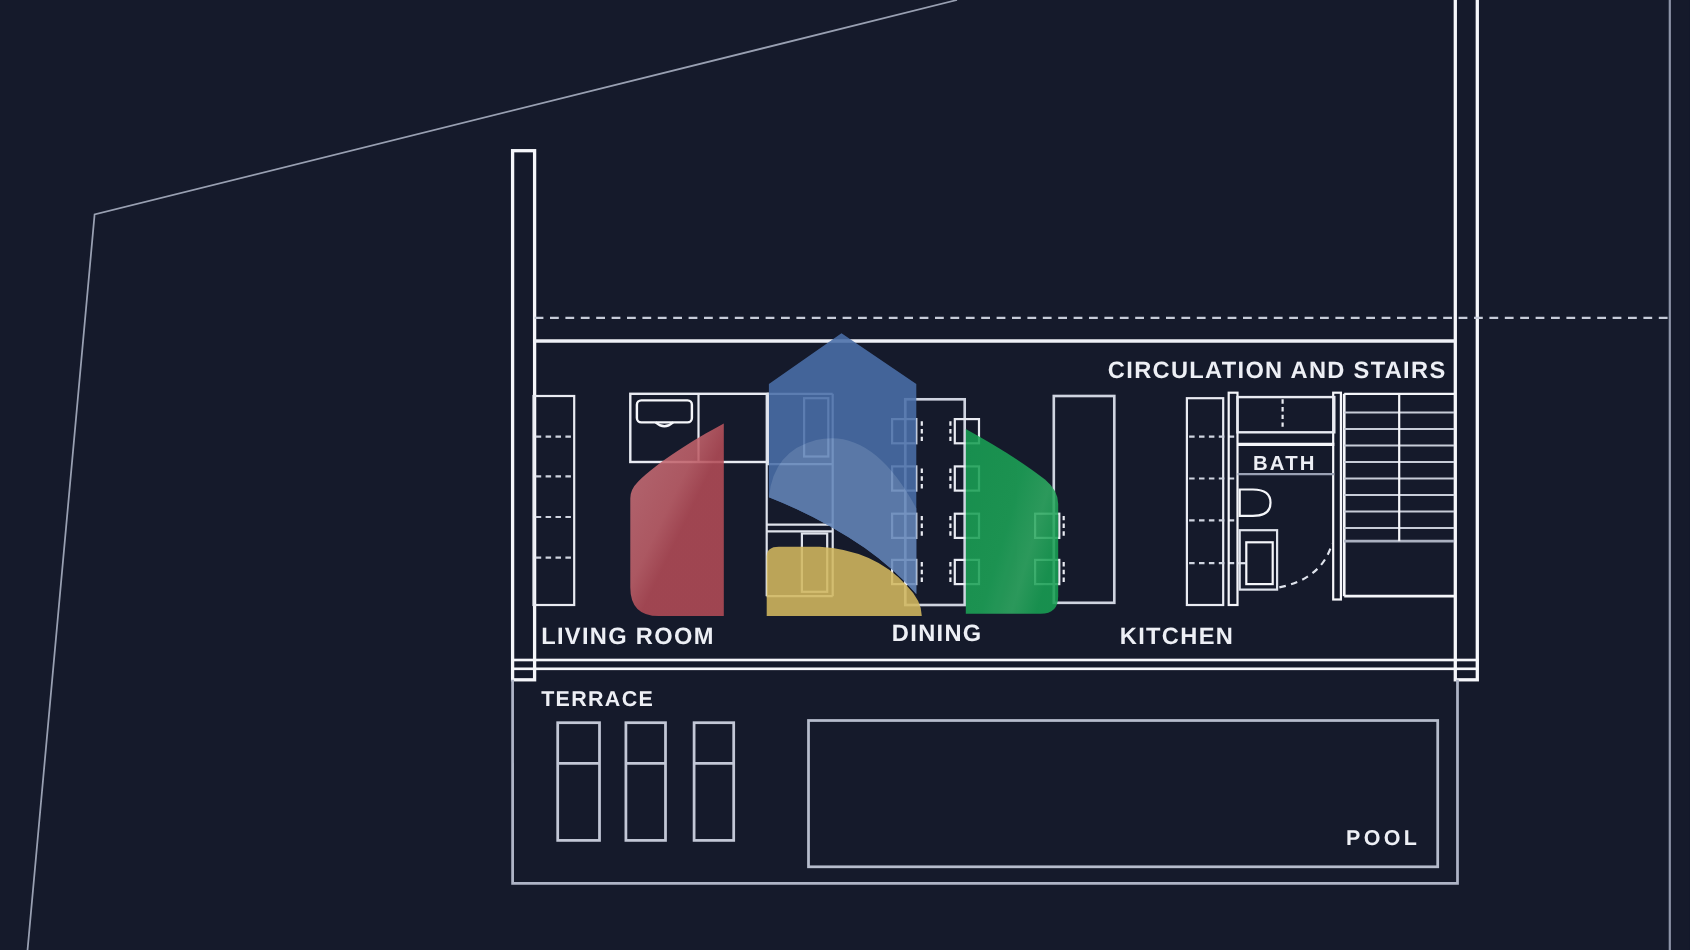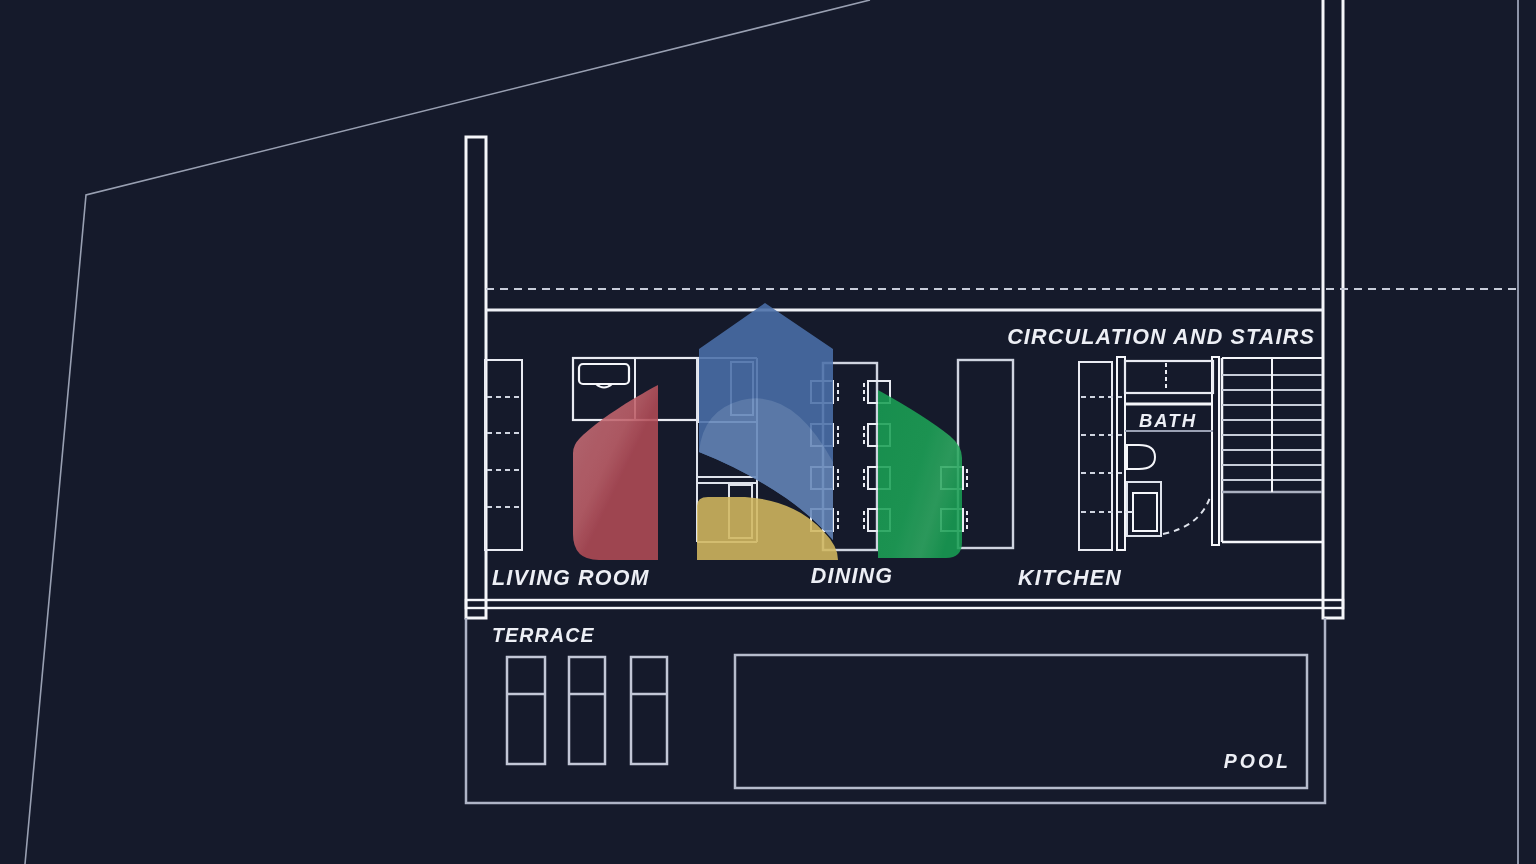--- a/index.html
+++ b/index.html
@@ -1,17 +1,17 @@
 <!DOCTYPE html>
 <html><head>
 <meta charset="utf-8">
 <style>
   html,body{margin:0;padding:0;background:#151a2b;}
   .stage{position:relative;width:1536px;height:864px;overflow:hidden;background:#151a2b;
-         font-family:"Liberation Sans",sans-serif;font-style:italic;}
+         font-family:"Liberation Sans",sans-serif;}
   svg{display:block}
   text{font-family:"Liberation Sans","DejaVu Sans",sans-serif;font-weight:bold;fill:#edeff5;}
   .lbl-lg{font-size:21.5px;letter-spacing:1.2px;}
   .lbl-md{font-size:19.5px;letter-spacing:1.2px;}
   .lbl-bath{font-size:18.5px;letter-spacing:2px;}
   .lbl-pool{font-size:19.5px;letter-spacing:3px;}
 </style>
 </head>
 <body>
 

